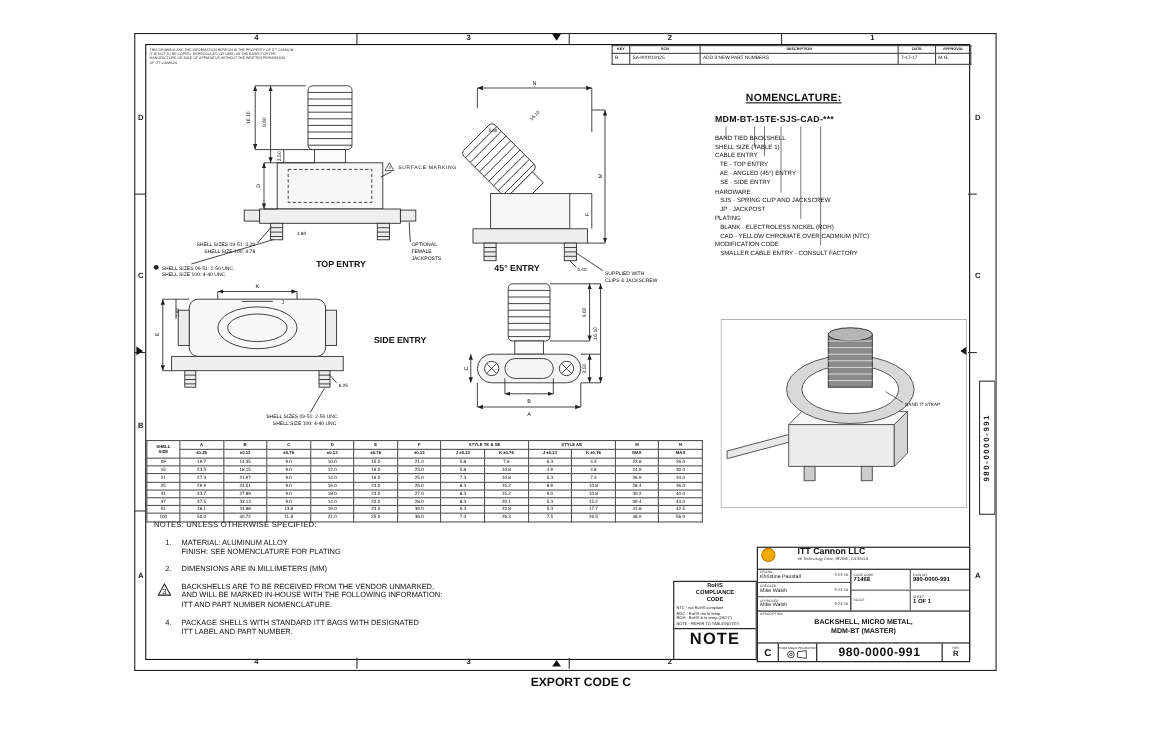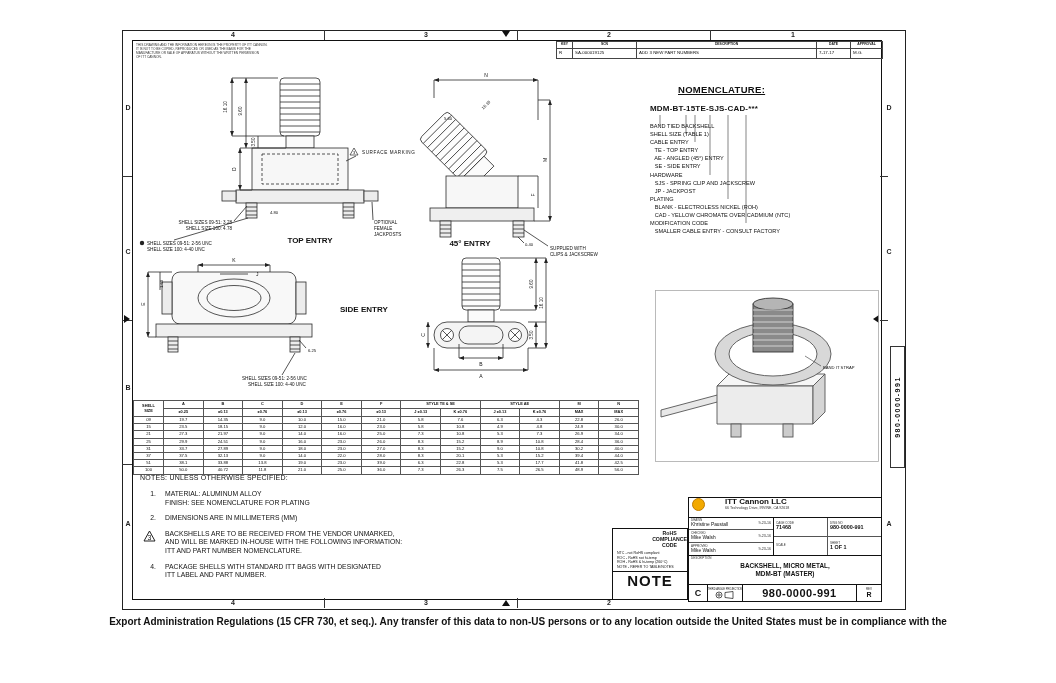--- a/index.html
+++ b/index.html
@@ -37,21 +37,21 @@
   
   .nom{left:650px;top:84px;width:232px;}
   .nom-title{font-size:9.5px;font-weight:bold;text-decoration:underline;letter-spacing:.3px;padding-left:28px;}
   .nom-pn{font-size:8px;font-weight:bold;letter-spacing:.2px;margin-top:9px;}
   .nom-lines{margin-top:9px;position:relative;z-index:2;}
   .nom-lines .rep-line{font-size:5.6px;line-height:8.1px;white-space:pre;}
   .nom-leaders{position:absolute;left:0;top:0;z-index:1;pointer-events:none;}
   
   .isobox{left:655px;top:290px;width:224px;height:172px;}
   
-  .rohs{left:612px;top:528px;width:74px;height:70px;border:1.2px solid #111;display:flex;flex-direction:column;align-items:flex-end;background:#fff;}
+  .rohs{left:612px;top:528px;width:74px;height:70px;border:1.2px solid #111;display:flex;flex-direction:column;align-items:center;background:#fff;}
   .rohs-title{font-size:5.2px;font-weight:bold;text-align:center;white-space:pre-line;line-height:1.15;margin-top:2px;}
   .rohs-lines{margin-top:2px;width:70px;}
   .rohs-lines .rep-line{font-size:3.6px;line-height:4.6px;white-space:nowrap;}
   .rohs-note{font-size:15px;font-weight:bold;letter-spacing:1px;margin-top:2px;border-top:0.8px solid #111;width:100%;text-align:center;}
   
   .tblock{left:688px;top:497px;width:192px;height:103px;border:1.2px solid #111;display:flex;flex-direction:column;background:#fff;font-size:5px;}
   .tb-company{height:20px;border-bottom:0.8px solid #111;display:flex;gap:20px;padding:0 3px;}
   .logo-dot{width:11px;height:11px;border-radius:50%;background:#f2a900;border:1.5px solid #c07c00;flex:none;}
   .tb-name{font-size:8px;font-weight:bold;line-height:1;}
   .tb-addr{font-size:3.6px;line-height:1.2;color:#333;}
@@ -650,16 +650,16 @@
       <div class="tb-bcell tb-rev">
         <span class="tb-lbl">REV</span>
         <span class="tb-rev-val">R</span>
       </div>
     </div>
   </div>
 
   <div class="abs edge-num">980-0000-991</div>
 
   <div class="abs export">
-    <div class="exp-line">Export Administration Regulations (15 CFR 730, et seq.). Any transfer of this data to non-US persons or to any location outside the United States must be in compliance with the</div>
+    <div class="exp-title">EXPORT CODE C</div>
   </div>
 
 </div>
 
 </body></html>

